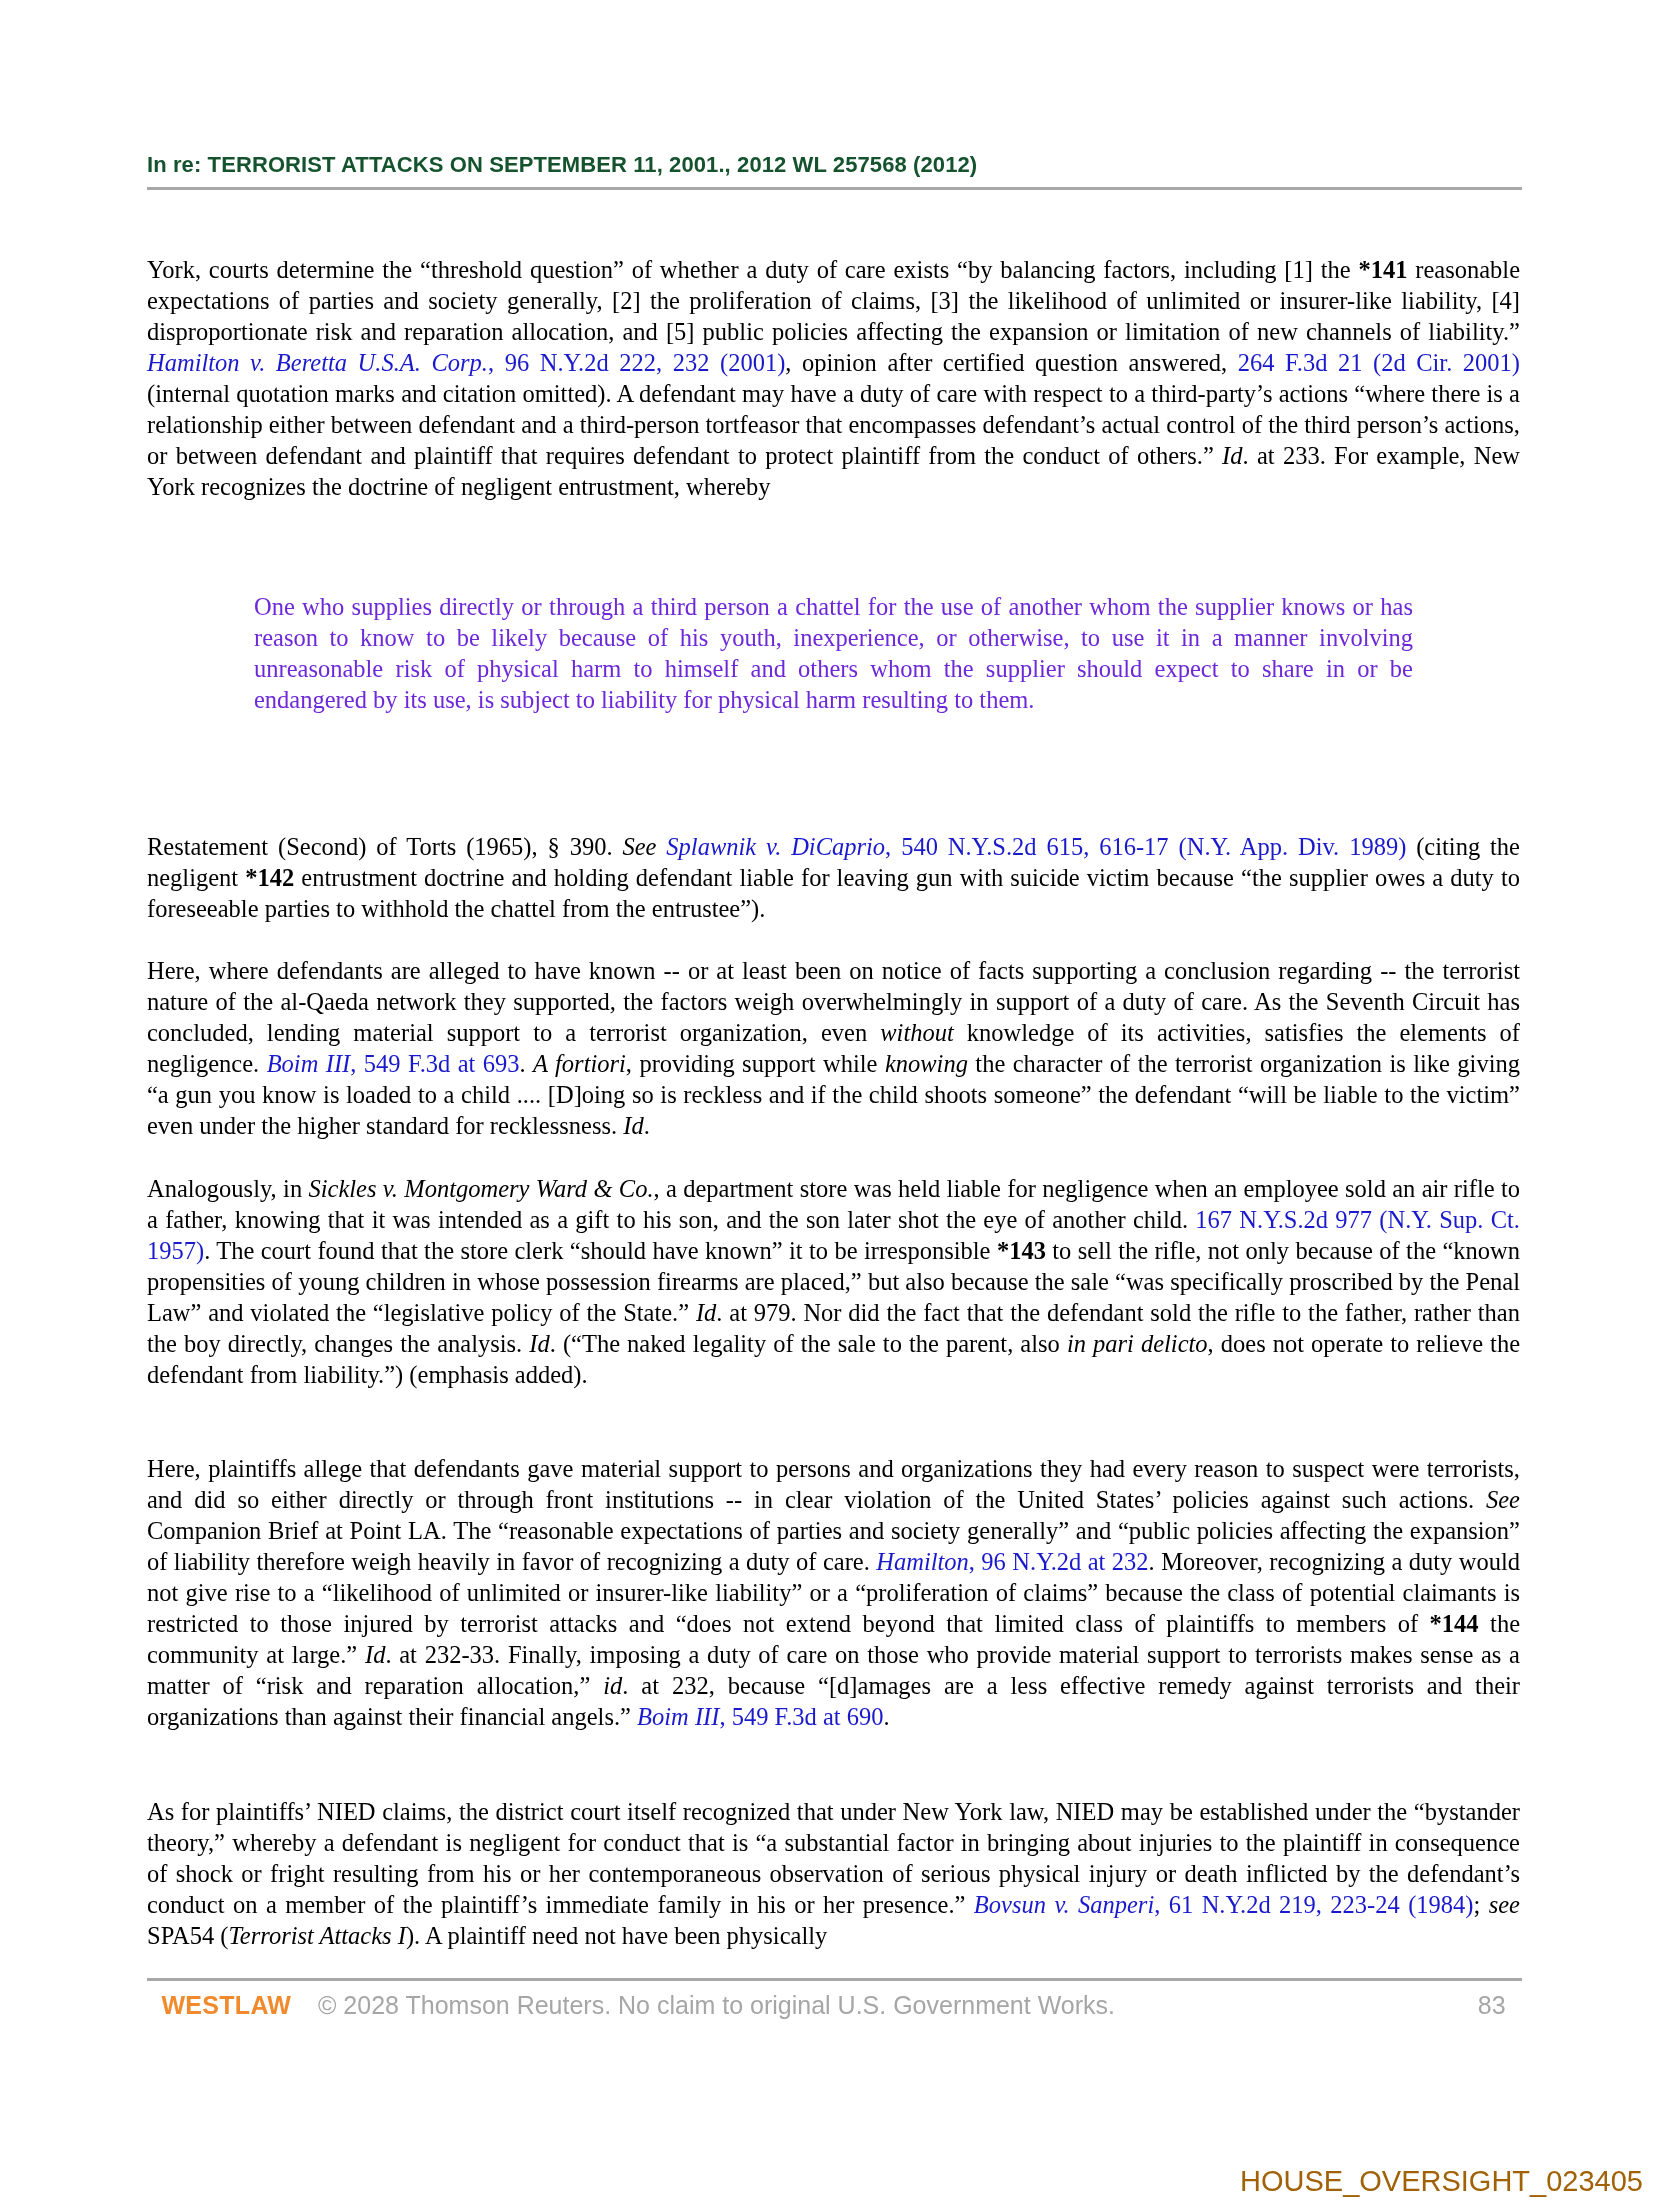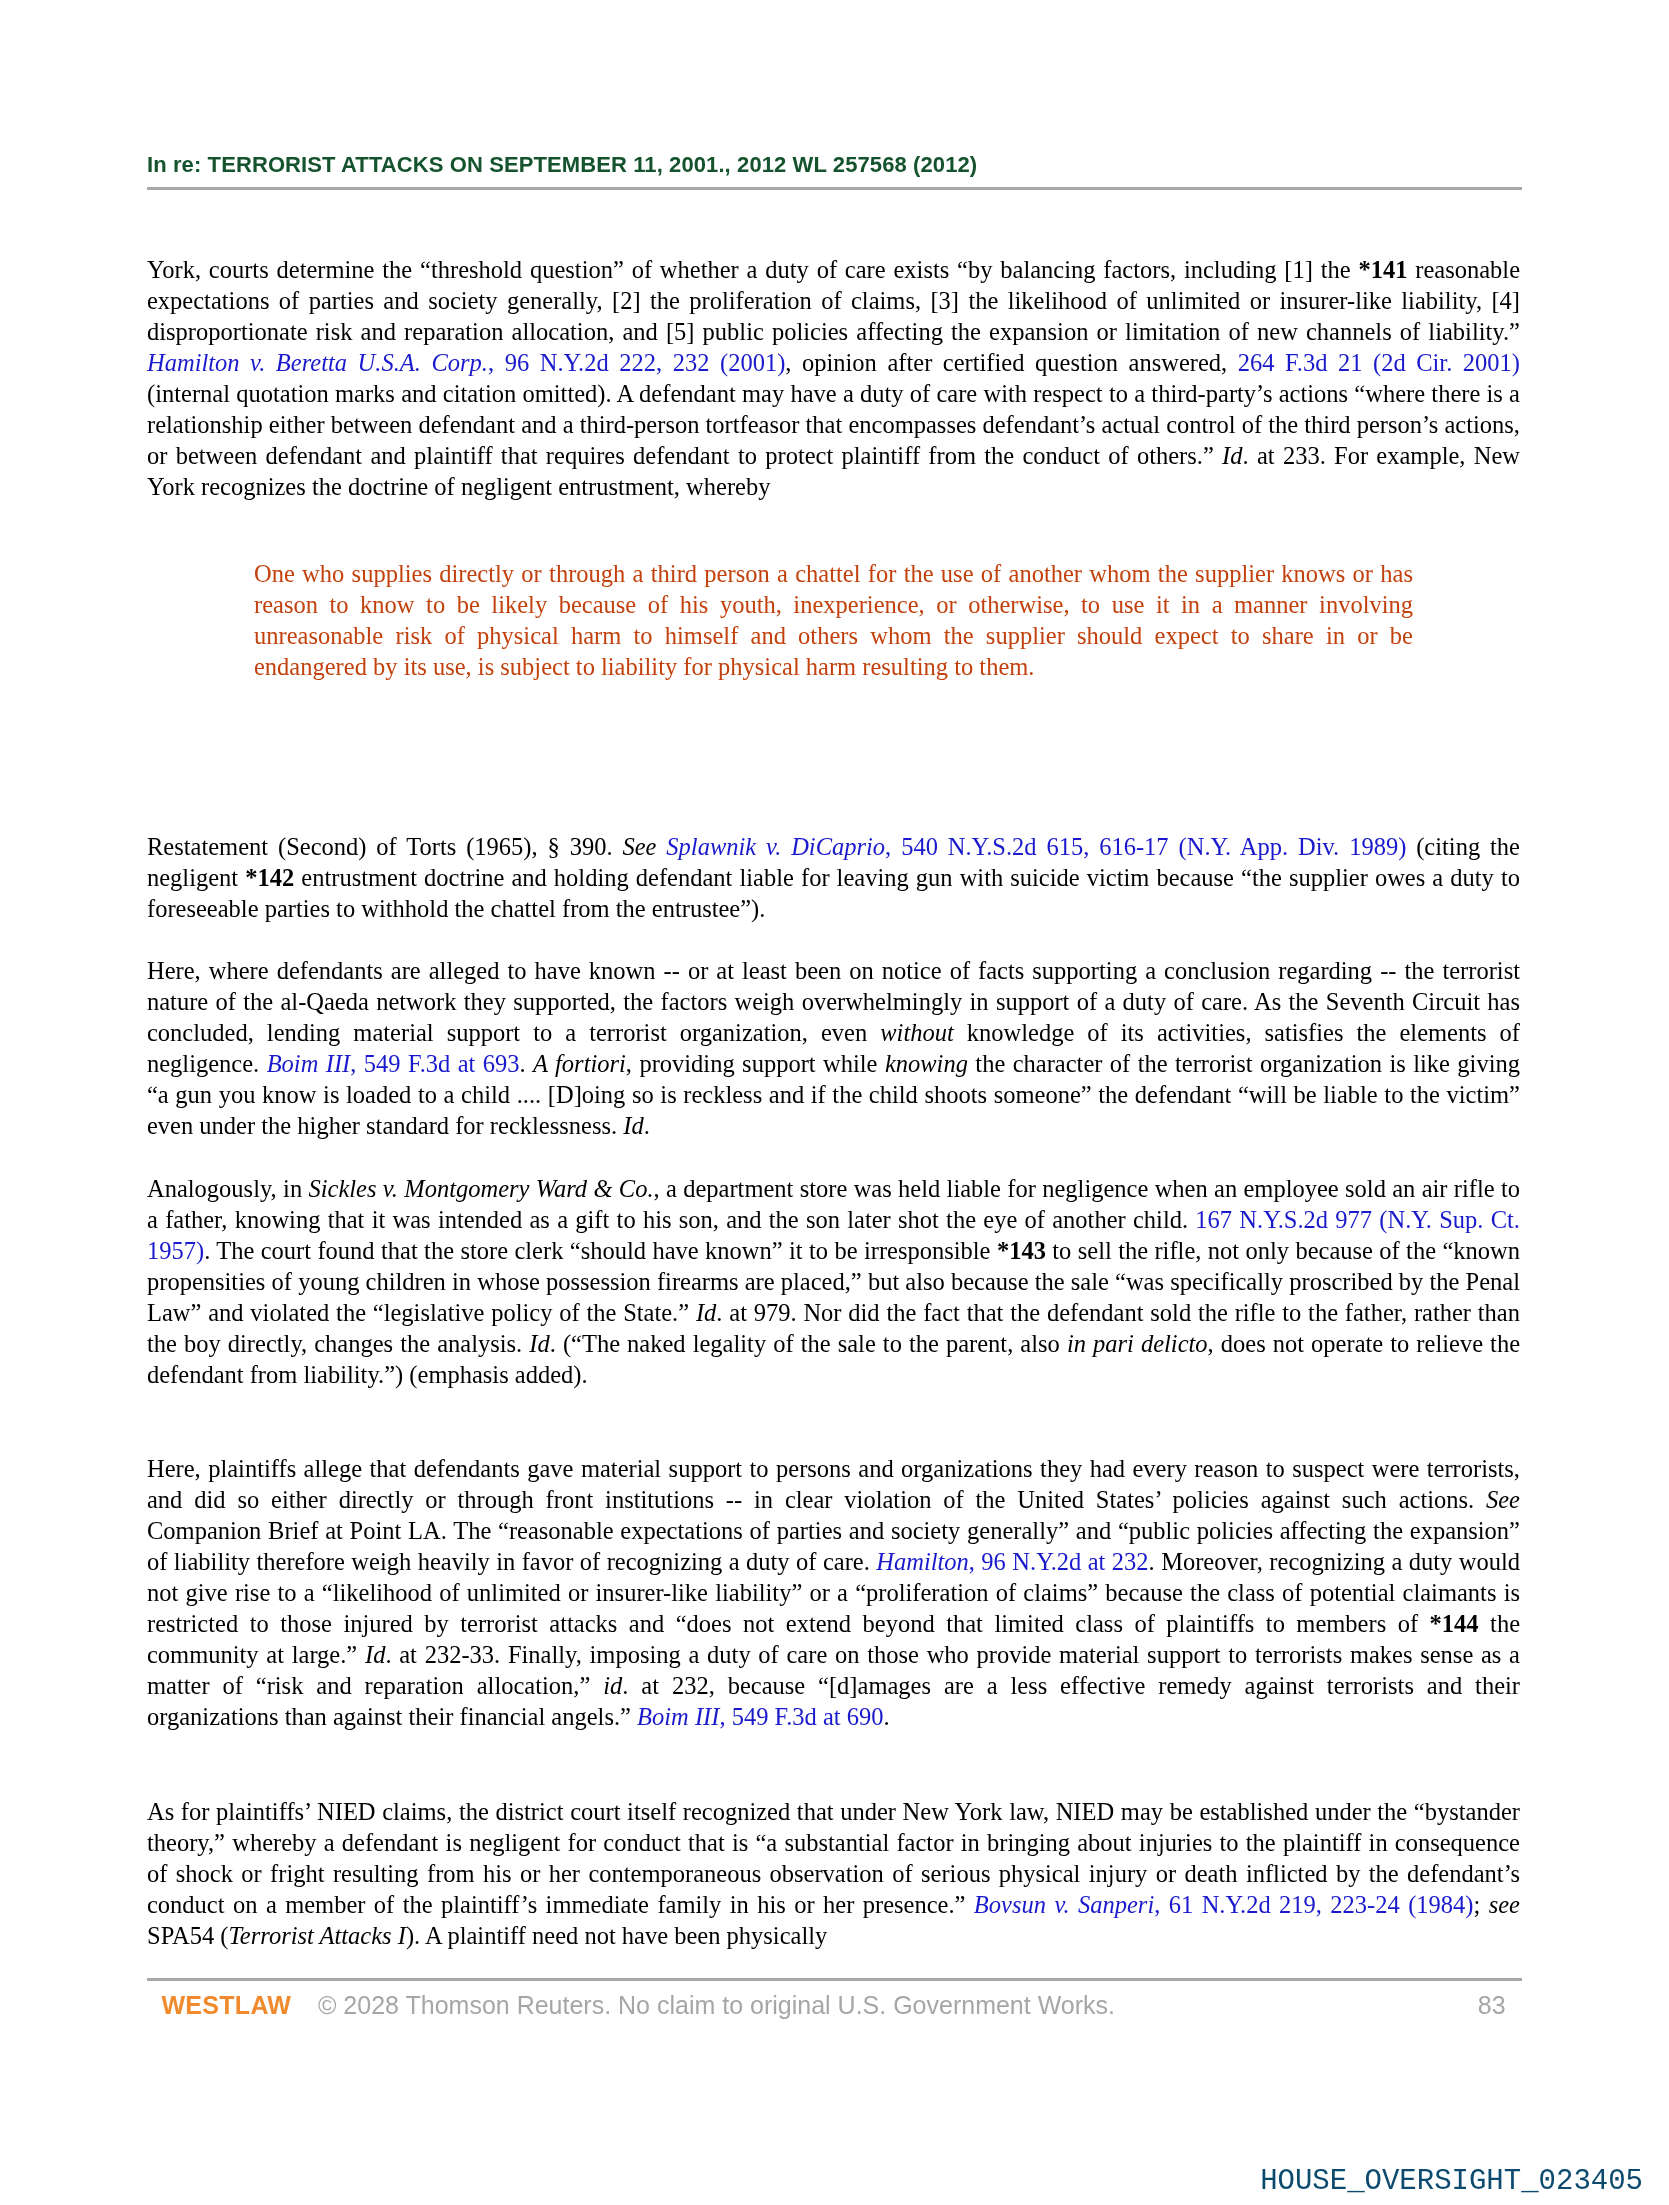--- a/index.html
+++ b/index.html
@@ -13,23 +13,23 @@
     .header-rule {
       position: absolute; left: 147px; top: 187px; width: 1375px; height: 2.6px; background: #a8a8a8;
     }
     .body-text {
       position: absolute; left: 147px; width: 1373px;
       font-family: "Liberation Serif", serif; font-size: 24.5px; line-height: 31px;
       color: #000000; text-align: justify;
     }
     .p1 { top: 254px; }
     .blockquote {
-      position: absolute; left: 254px; width: 1159px; top: 558px;
+      position: absolute; left: 254px; width: 1159px; top: 591px;
       font-family: "Liberation Serif", serif; font-size: 24.5px; line-height: 31px;
-      color: #c2410c; text-align: justify;
+      color: #6d28d9; text-align: justify;
     }
     .p2 { top: 831px; }
     .p3 { top: 955px; }
     .p4 { top: 1173px; }
     .p5 { top: 1453px; }
     .p6 { top: 1796px; }
     .link { color: #1a1acc; }
     .footer-rule {
       position: absolute; left: 147px; top: 1978px; width: 1375px; height: 2.6px; background: #a8a8a8;
     }
@@ -38,21 +38,21 @@
       font-family: Liberation Sans, sans-serif; font-size: 25px; color: #a6a6a6;
     }
     .westlaw {
       position: absolute; left: 14.4px; top: 0; font-weight: bold; color: #f08a2c;
       font-size: 25px; letter-spacing: 0.3px;
     }
     .copyright { position: absolute; left: 171px; top: 0; }
     .page-num { position: absolute; right: 16.4px; top: 0; }
     .bates {
       position: absolute; right: 26px; top: 2165px;
-      font-family: Liberation Mono, monospace; font-size: 29px; color: #0c4a6e;
+      font-family: Liberation Sans, sans-serif; font-size: 29px; color: #a16207;
     }
   </style>
 </head>
 <body>
 
 <div class="page">
   <div class="running-header">In re: TERRORIST ATTACKS ON SEPTEMBER 11, 2001., 2012 WL 257568 (2012)</div>
   <div class="header-rule"></div>
 
   <div class="body-text p1"><span>York, courts determine the “threshold question” of whether a duty of care exists “by balancing factors, including [1] the </span><span style="font-weight: bold;">*141</span><span> reasonable expectations of parties and society generally, [2] the proliferation of claims, [3] the likelihood of unlimited or insurer-like liability, [4] disproportionate risk and reparation allocation, and [5] public policies affecting the expansion or limitation of new channels of liability.” </span><span class="link" style="font-style: italic;">Hamilton v. Beretta U.S.A. Corp.</span><span class="link">, 96 N.Y.2d 222, 232 (2001)</span><span>, opinion after certified question answered, </span><span class="link">264 F.3d 21 (2d Cir. 2001)</span><span> (internal quotation marks and citation omitted). A defendant may have a duty of care with respect to a third-party’s actions “where there is a relationship either between defendant and a third-person tortfeasor that encompasses defendant’s actual control of the third person’s actions, or between defendant and plaintiff that requires defendant to protect plaintiff from the conduct of others.” </span><span style="font-style: italic;">Id</span><span>. at 233. For example, New York recognizes the doctrine of negligent entrustment, whereby</span></div>

